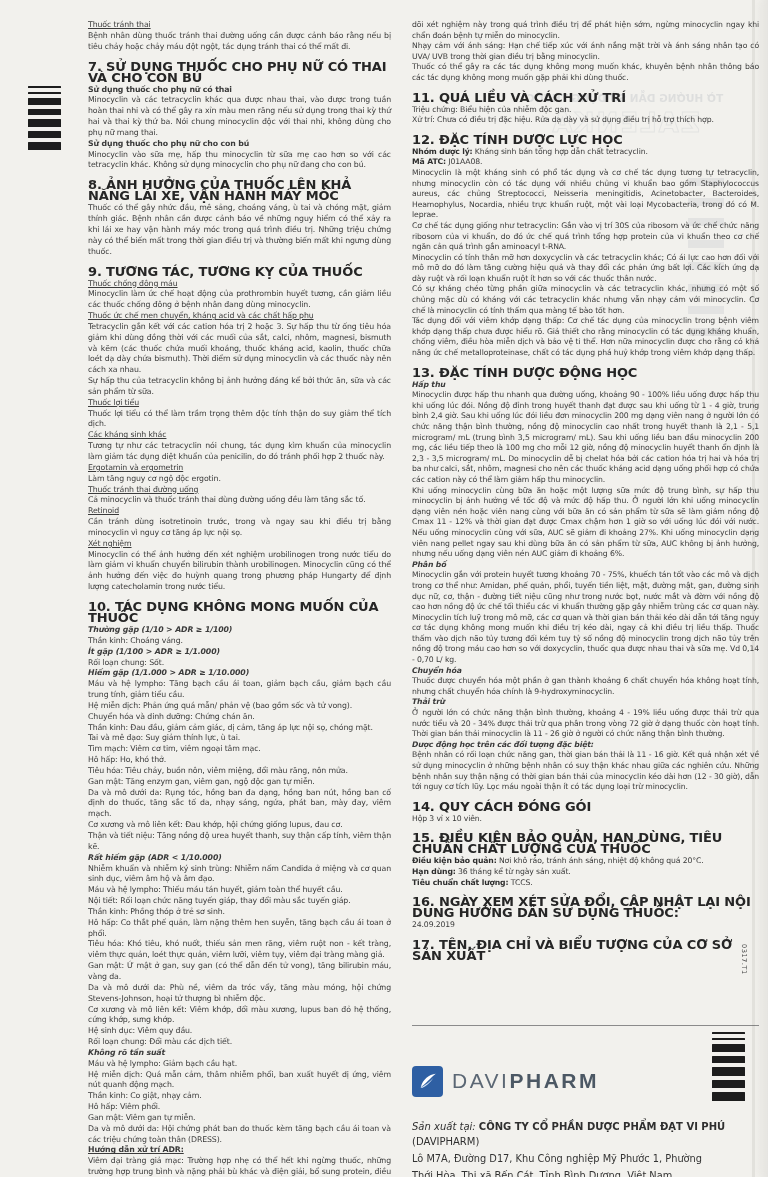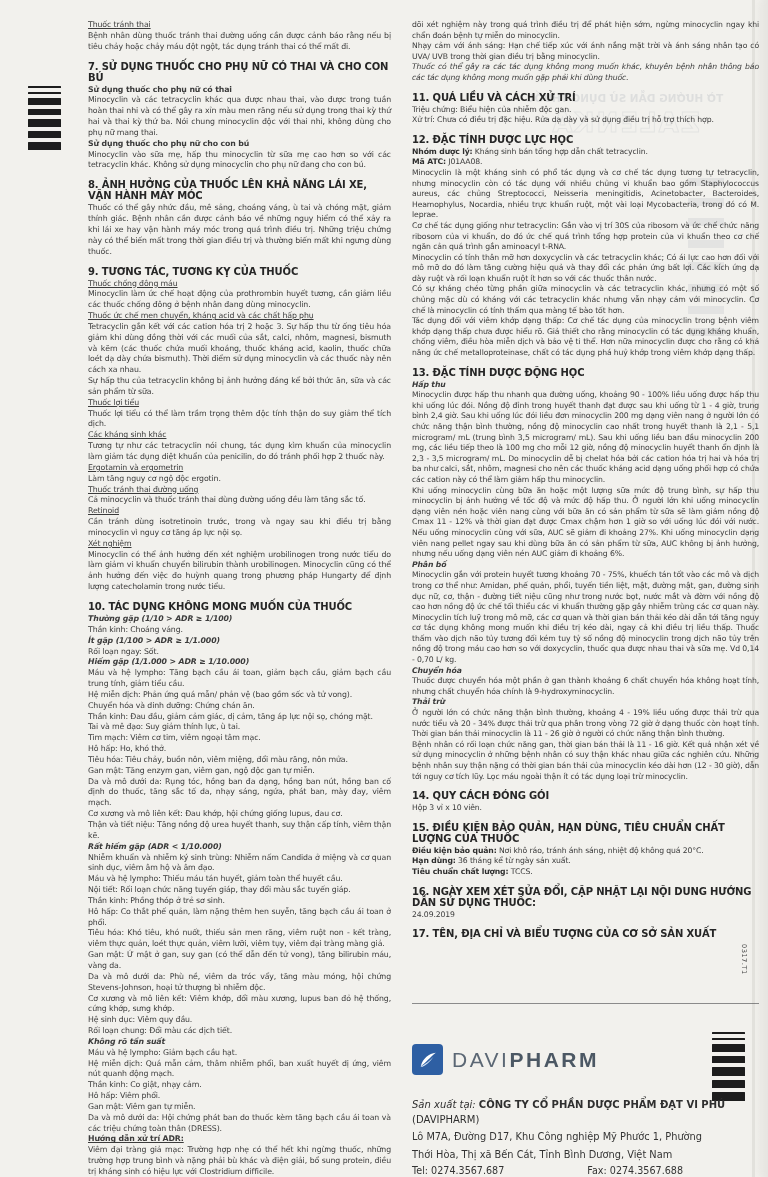--- a/index.html
+++ b/index.html
@@ -17,29 +17,29 @@
   .edge-shade { position:absolute; top:0; right:0; width:10px; height:1177px; background:linear-gradient(to right, rgba(0,0,0,0), rgba(0,0,0,0.05)); }
   .col { position:absolute; top:20px; }
   .col-left  { left:88px;  width:303px; }
   .col-right { left:412px; width:347px; }
   .blk {
     font-size:7.8px; line-height:10.85px; text-align:justify;
     letter-spacing:-0.12px; color:#3b3b3b;
   }
   .col-right .blk { font-size:7.7px; line-height:10.6px; }
   .sec-h {
-    font-size:10px; line-height:11px; font-weight:bold; color:#262626;
+    font-size:13px; line-height:11px; font-weight:bold; color:#262626;
     margin:8px 0 2px 0; letter-spacing:-0.15px;
   }
   section:first-child .sec-h { margin-top:0; }
   .u  { text-decoration:underline; }
   .b  { font-weight:bold; }
   .bu { font-weight:bold; text-decoration:underline; }
   .bi { font-weight:bold; font-style:italic; }
-  .i  { font-style:italic; }
+  .i  { }
   .blk b { color:#2e2e2e; }
   
   .marks { position:absolute; }
   .marks-left  { left:28px;  top:86px; }
   .marks-right { left:712px; top:1032px; }
   .bar { width:33px; background:#1d1d1d; margin-bottom:4px; border-radius:0.5px; }
   
   .side-code {
     position:absolute; left:748px; top:944px; font-size:6.6px; color:#4a4a4a;
     transform:rotate(90deg); transform-origin:left top; letter-spacing:0.5px;
@@ -135,21 +135,21 @@
         <p class="blk u">Retinoid</p>
         <p class="blk p">Cần tránh dùng isotretinoin trước, trong và ngay sau khi điều trị bằng minocyclin vì nguy cơ tăng áp lực nội sọ.</p>
         <p class="blk u">Xét nghiệm</p>
         <p class="blk p">Minocyclin có thể ảnh hưởng đến xét nghiệm urobilinogen trong nước tiểu do làm giảm vi khuẩn chuyển bilirubin thành urobilinogen. Minocyclin cũng có thể ảnh hưởng đến việc đo huỳnh quang trong phương pháp Hungarty để định lượng catecholamin trong nước tiểu.</p>
       </section>
       <section>
         <h3 class="sec-h">10. TÁC DỤNG KHÔNG MONG MUỐN CỦA THUỐC</h3>
         <p class="blk bi">Thường gặp (1/10 &gt; ADR ≥ 1/100)</p>
         <p class="blk p">Thần kinh: Choáng váng.</p>
         <p class="blk bi">Ít gặp (1/100 &gt; ADR ≥ 1/1.000)</p>
-        <p class="blk p">Rối loạn ngay: Sốt.</p>
+        <p class="blk p">Rối loạn chung: Sốt.</p>
         <p class="blk bi">Hiếm gặp (1/1.000 &gt; ADR ≥ 1/10.000)</p>
         <p class="blk p">Máu và hệ lympho: Tăng bạch cầu ái toan, giảm bạch cầu, giảm bạch cầu trung tính, giảm tiểu cầu.</p>
         <p class="blk p">Hệ miễn dịch: Phản ứng quá mẫn/ phản vệ (bao gồm sốc và tử vong).</p>
         <p class="blk p">Chuyển hóa và dinh dưỡng: Chứng chán ăn.</p>
         <p class="blk p">Thần kinh: Đau đầu, giảm cảm giác, dị cảm, tăng áp lực nội sọ, chóng mặt.</p>
         <p class="blk p">Tai và mê đạo: Suy giảm thính lực, ù tai.</p>
         <p class="blk p">Tim mạch: Viêm cơ tim, viêm ngoại tâm mạc.</p>
         <p class="blk p">Hô hấp: Ho, khó thở.</p>
         <p class="blk p">Tiêu hóa: Tiêu chảy, buồn nôn, viêm miệng, đổi màu răng, nôn mửa.</p>
         <p class="blk p">Gan mật: Tăng enzym gan, viêm gan, ngộ độc gan tự miễn.</p>
@@ -206,20 +206,21 @@
           <h3 class="sec-h">13. ĐẶC TÍNH DƯỢC ĐỘNG HỌC</h3>
           <p class="blk bi">Hấp thu</p>
           <p class="blk p">Minocyclin được hấp thu nhanh qua đường uống, khoảng 90 - 100% liều uống được hấp thu khi uống lúc đói. Nồng độ đỉnh trong huyết thanh đạt được sau khi uống từ 1 - 4 giờ, trung bình 2,4 giờ. Sau khi uống lúc đói liều đơn minocyclin 200 mg dạng viên nang ở người lớn có chức năng thận bình thường, nồng độ minocyclin cao nhất trong huyết thanh là 2,1 - 5,1 microgram/ mL (trung bình 3,5 microgram/ mL). Sau khi uống liều ban đầu minocyclin 200 mg, các liều tiếp theo là 100 mg cho mỗi 12 giờ, nồng độ minocyclin huyết thanh ổn định là 2,3 - 3,5 microgram/ mL. Do minocyclin dễ bị chelat hóa bởi các cation hóa trị hai và hóa trị ba như calci, sắt, nhôm, magnesi cho nên các thuốc kháng acid dạng uống phối hợp có chứa các cation này có thể làm giảm hấp thu minocyclin.</p>
           <p class="blk p">Khi uống minocyclin cùng bữa ăn hoặc một lượng sữa mức độ trung bình, sự hấp thu minocyclin bị ảnh hưởng về tốc độ và mức độ hấp thu. Ở người lớn khi uống minocyclin dạng viên nén hoặc viên nang cùng với bữa ăn có sản phẩm từ sữa sẽ làm giảm nồng độ Cmax 11 - 12% và thời gian đạt được Cmax chậm hơn 1 giờ so với uống lúc đói với nước. Nếu uống minocyclin cùng với sữa, AUC sẽ giảm đi khoảng 27%. Khi uống minocyclin dạng viên nang pellet ngay sau khi dùng bữa ăn có sản phẩm từ sữa, AUC không bị ảnh hưởng, nhưng nếu uống dạng viên nén AUC giảm đi khoảng 6%.</p>
           <p class="blk bi">Phân bố</p>
           <p class="blk p">Minocyclin gắn với protein huyết tương khoảng 70 - 75%, khuếch tán tốt vào các mô và dịch trong cơ thể như: Amidan, phế quản, phổi, tuyến tiền liệt, mật, đường mật, gan, đường sinh dục nữ, cơ, thận - đường tiết niệu cũng như trong nước bọt, nước mắt và đờm với nồng độ cao hơn nồng độ ức chế tối thiểu các vi khuẩn thường gặp gây nhiễm trùng các cơ quan này. Minocyclin tích luỹ trong mô mỡ, các cơ quan và thời gian bán thải kéo dài dẫn tới tăng nguy cơ tác dụng không mong muốn khi điều trị kéo dài, ngay cả khi điều trị liều thấp. Thuốc thấm vào dịch não tủy tương đối kém tuy tỷ số nồng độ minocyclin trong dịch não tủy trên nồng độ trong máu cao hơn so với doxycyclin, thuốc qua được nhau thai và sữa mẹ. Vd 0,14 - 0,70 L/ kg.</p>
           <p class="blk bi">Chuyển hóa</p>
           <p class="blk p">Thuốc được chuyển hóa một phần ở gan thành khoảng 6 chất chuyển hóa không hoạt tính, nhưng chất chuyển hóa chính là 9-hydroxyminocyclin.</p>
           <p class="blk bi">Thải trừ</p>
           <p class="blk p">Ở người lớn có chức năng thận bình thường, khoảng 4 - 19% liều uống được thải trừ qua nước tiểu và 20 - 34% được thải trừ qua phân trong vòng 72 giờ ở dạng thuốc còn hoạt tính. Thời gian bán thải minocyclin là 11 - 26 giờ ở người có chức năng thận bình thường.</p>
+          <p class="blk bi">Dược động học trên các đối tượng đặc biệt:</p>
           <p class="blk p">Bệnh nhân có rối loạn chức năng gan, thời gian bán thải là 11 - 16 giờ. Kết quả nhận xét về sử dụng minocyclin ở những bệnh nhân có suy thận khác nhau giữa các nghiên cứu. Những bệnh nhân suy thận nặng có thời gian bán thải của minocyclin kéo dài hơn (12 - 30 giờ), dẫn tới nguy cơ tích lũy. Lọc máu ngoài thận ít có tác dụng loại trừ minocyclin.</p>
         </section>
         <section>
           <h3 class="sec-h">14. QUY CÁCH ĐÓNG GÓI</h3>
           <p class="blk p">Hộp 3 vỉ x 10 viên.</p>
         </section>
         <section>
           <h3 class="sec-h">15. ĐIỀU KIỆN BẢO QUẢN, HẠN DÙNG, TIÊU CHUẨN CHẤT LƯỢNG CỦA THUỐC</h3>
           <p class="blk lb"><b>Điều kiện bảo quản:</b> <span>Nơi khô ráo, tránh ánh sáng, nhiệt độ không quá 20°C.</span></p>
           <p class="blk lb"><b>Hạn dùng:</b> <span>36 tháng kể từ ngày sản xuất.</span></p>

